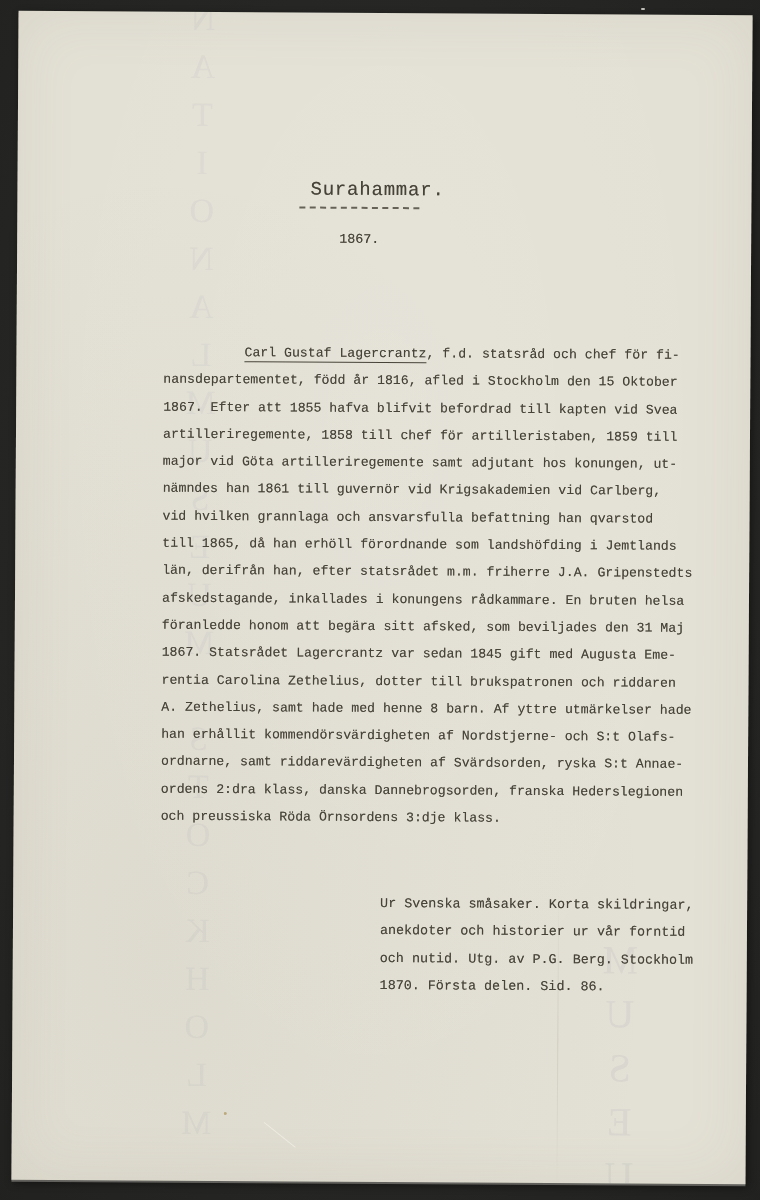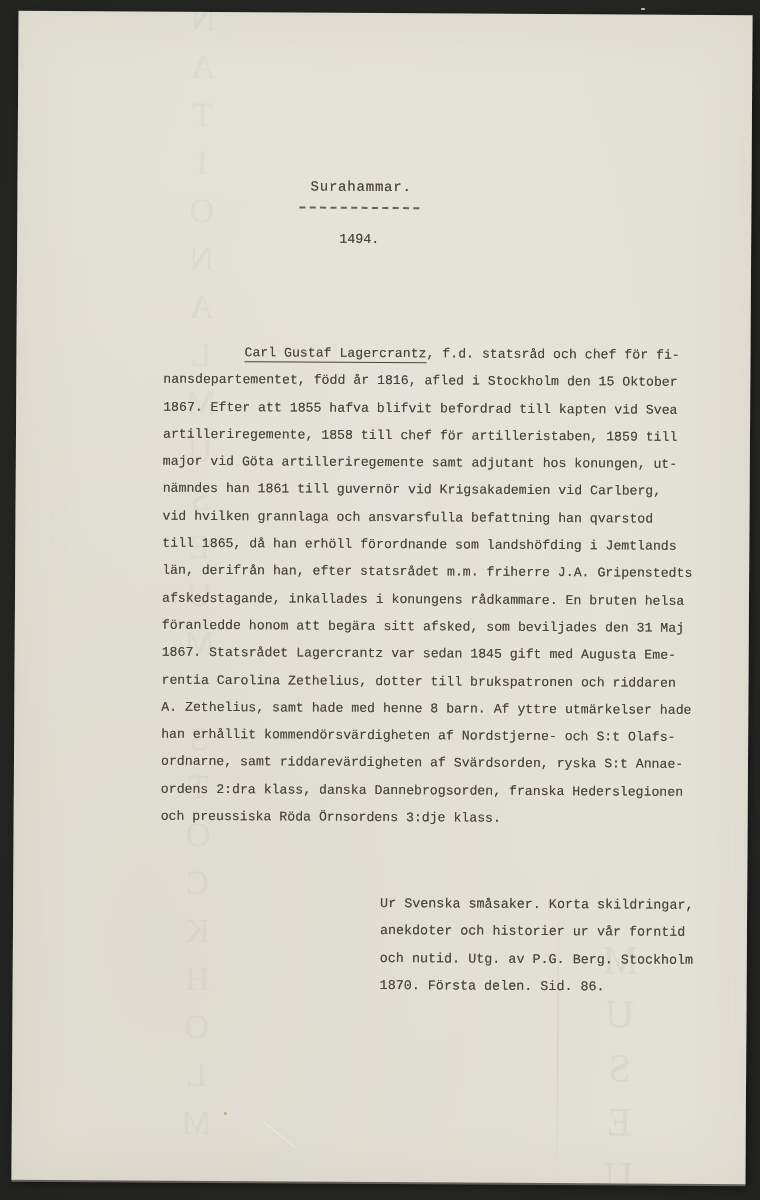--- a/index.html
+++ b/index.html
@@ -26,21 +26,21 @@
     transform-origin:center center;
     box-shadow:
       0 2px 0 rgba(235,233,224,0.35),
       2px 3px 9px rgba(0,0,0,0.45),
       inset 0 0 60px rgba(150,140,115,0.12);
     overflow:hidden;
   }
   .ink{color:var(--ink);text-shadow:0 0 0.6px rgba(70,66,56,0.55);}
   .heading{
     position:absolute;left:293px;top:166px;
-    font-size:14px;letter-spacing:0.8px;white-space:pre;
+    font-size:19px;letter-spacing:0.8px;white-space:pre;
   }
   .heading-underline{
     position:absolute;left:282px;top:194px;width:120px;height:0;
     border-top:2px dashed var(--ink);opacity:0.8;
   }
   .year{
     position:absolute;left:322px;top:219px;
     font-size:13.4px;white-space:pre;
   }
   .bodytext{
@@ -95,21 +95,21 @@
 
     <div class="ghost ghost-top">NATIONALMUSEUM STOCKHOLM</div>
     <div class="ghost ghost-bottom">MUSEUM</div>
     <div class="crease"></div>
     <div class="scratch"></div>
     <div class="speck"></div>
 
     <div class="heading ink">Surahammar.</div>
     <div class="heading-underline"></div>
 
-    <div class="year ink">1494.</div>
+    <div class="year ink">1867.</div>
 
     <div class="bodytext ink">
         <div class="tline indent"><span class="uline">Carl Gustaf Lagercrantz</span>, f.d. statsråd och chef för fi-</div>
         <div class="tline">nansdepartementet, född år 1816, afled i Stockholm den 15 Oktober</div>
         <div class="tline">1867. Efter att 1855 hafva blifvit befordrad till kapten vid Svea</div>
         <div class="tline">artilleriregemente, 1858 till chef för artilleristaben, 1859 till</div>
         <div class="tline">major vid Göta artilleriregemente samt adjutant hos konungen, ut-</div>
         <div class="tline">nämndes han 1861 till guvernör vid Krigsakademien vid Carlberg,</div>
         <div class="tline">vid hvilken grannlaga och ansvarsfulla befattning han qvarstod</div>
         <div class="tline">till 1865, då han erhöll förordnande som landshöfding i Jemtlands</div>

